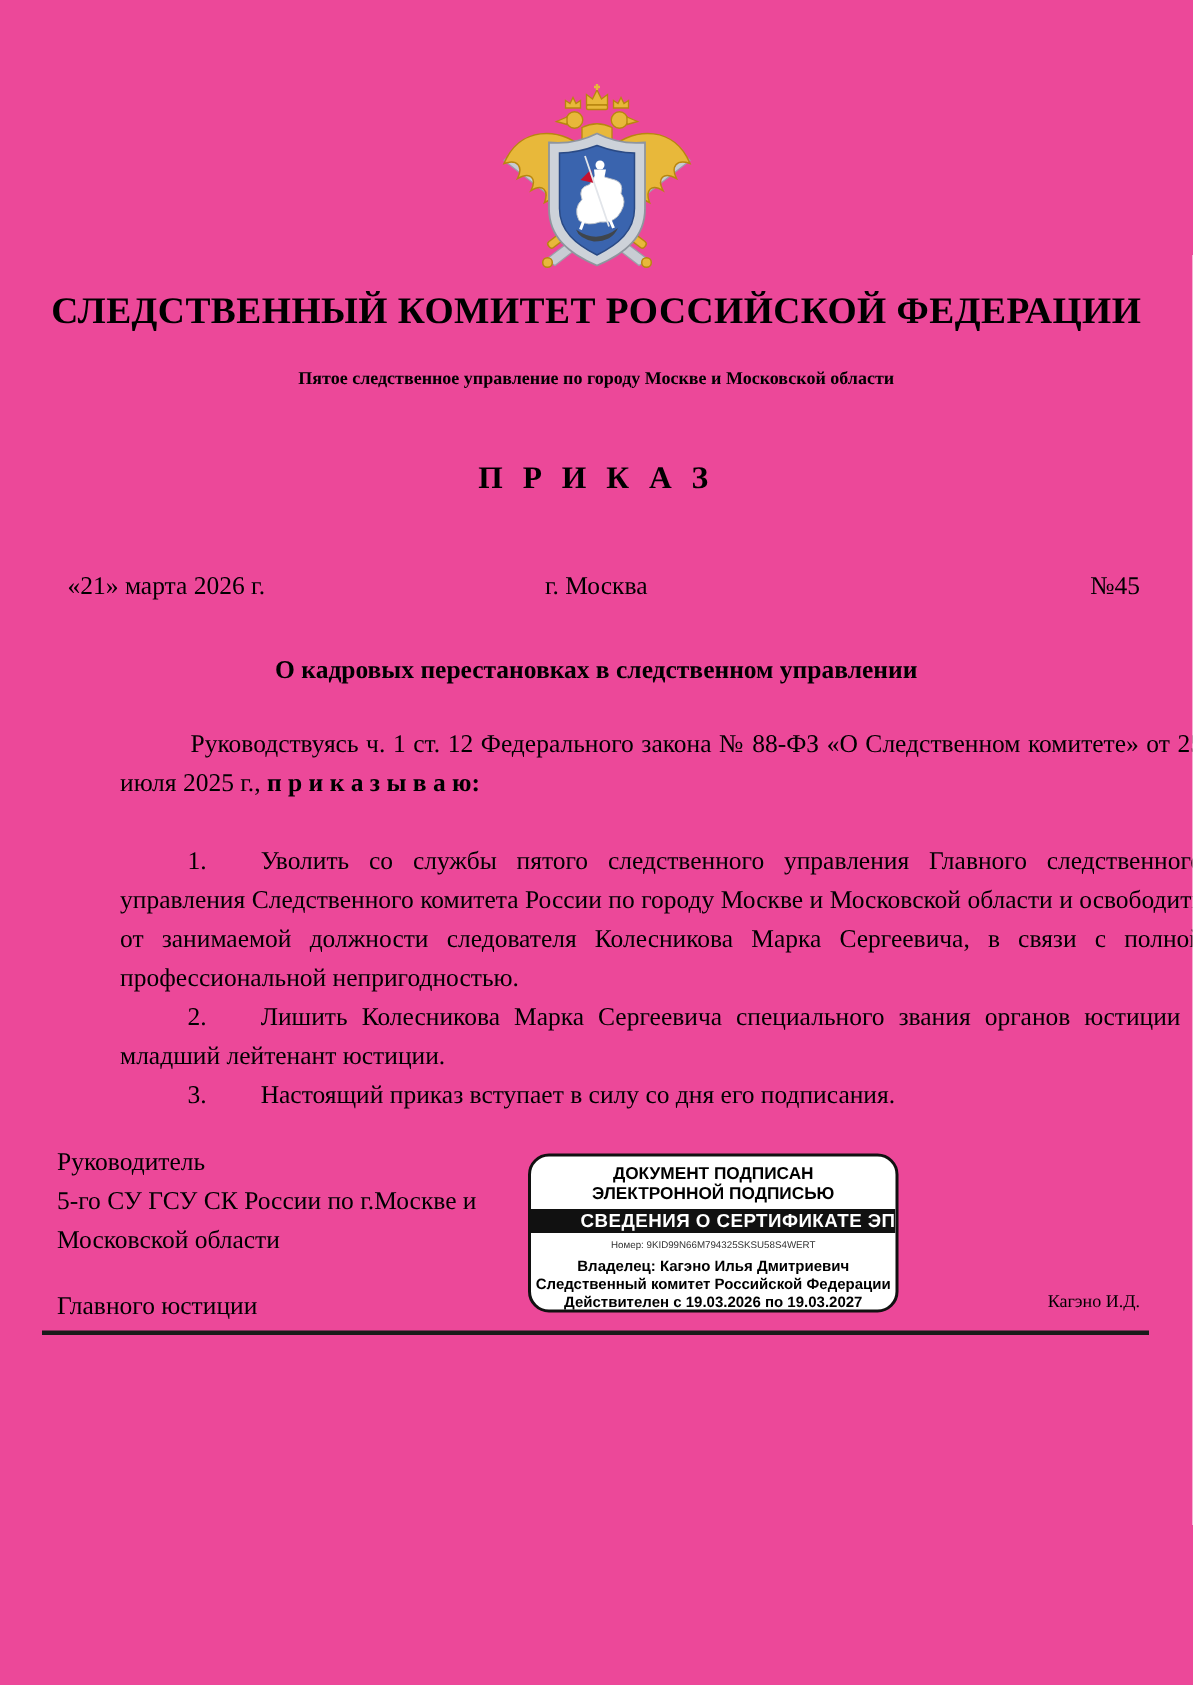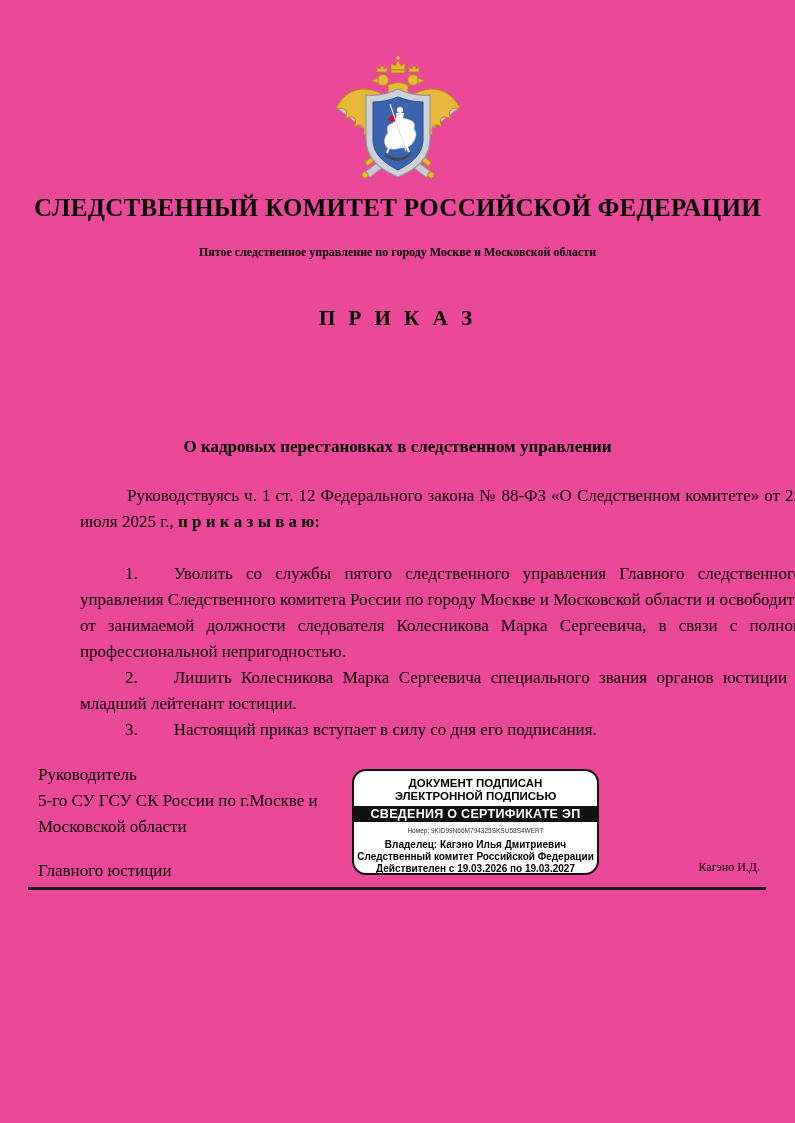--- a/index.html
+++ b/index.html
@@ -35,21 +35,21 @@
   .sig-block { position:absolute; top:762px; left:38px; font-size:17px; line-height:26px; }
   .sig-rank { margin-top:18px; }
   .sig-name { position:absolute; top:860px; right:35px; font-size:12px; }
 
   .stamp { position:absolute; left:352px; top:769px; width:247px; height:106px;
            border:2px solid #111; border-radius:14px; background:#fff;
            font-family:"Liberation Sans", sans-serif; text-align:center; overflow:hidden; }
   .stamp .s1 { font-size:11.5px; font-weight:700; line-height:13px; }
   .stamp .s1.first { margin-top:6px; }
   .stamp .bar { background:#111; color:#fff; font-size:12.5px; font-weight:700;
-                line-height:16px; margin-top:3px; letter-spacing:0.3px; }
+                line-height:16px; margin-top:3px; letter-spacing:0.3px;text-align:right; }
   .stamp .snum { font-size:6.5px; line-height:7px; color:#333; margin-top:5px; }
   .stamp .owner { margin-top:5px; }
   .stamp .owner, .stamp .sorg, .stamp .valid { font-size:10px; font-weight:700; line-height:12px; }
 
   .rule { position:absolute; top:887px; left:28px; width:738px; height:2.5px; background:#1a1a1a; }
 </style>
 </head>
 <body>
 
 <div class="page">
@@ -104,20 +104,25 @@
       <circle cx="70" cy="55" r="3" fill="#ffffff"></circle>
       <polygon points="66,58 74,58 72,68 67,68" fill="#ffffff"></polygon>
       <line x1="60" y1="49" x2="76" y2="96" stroke="#e2e5ea" stroke-width="1.2"></line>
     </svg>
   </div>
 
   <div class="org-title">СЛЕДСТВЕННЫЙ КОМИТЕТ РОССИЙСКОЙ ФЕДЕРАЦИИ</div>
   <div class="org-subtitle">Пятое следственное управление по городу Москве и Московской области</div>
   <div class="doc-type">П Р И К А З</div>
 
+  <div class="date-row">
+    <span class="date">«21» марта 2026 г.</span>
+    <span class="place">г. Москва</span>
+    <span class="number">№45</span>
+  </div>
 
   <div class="subject">О кадровых перестановках в следственном управлении</div>
 
   <div class="docbody">
     <p class="preamble"><span>Руководствуясь ч. 1 ст. 12 Федерального закона № 88-ФЗ «О Следственном комитете» от 25 июля 2025 г., </span><span class="bold-spaced">п р и к а з ы в а ю:</span></p>
 
     <p class="item first"><span>1.</span><span class="numgap"></span><span>Уволить со службы пятого следственного управления Главного следственного управления Следственного комитета России по городу Москве и Московской области и освободить от занимаемой должности следователя Колесникова Марка Сергеевича, в связи с полной профессиональной непригодностью.</span></p>
 
     <p class="item"><span>2.</span><span class="numgap"></span><span>Лишить Колесникова Марка Сергеевича специального звания органов юстиции - младший лейтенант юстиции.</span></p>
 

